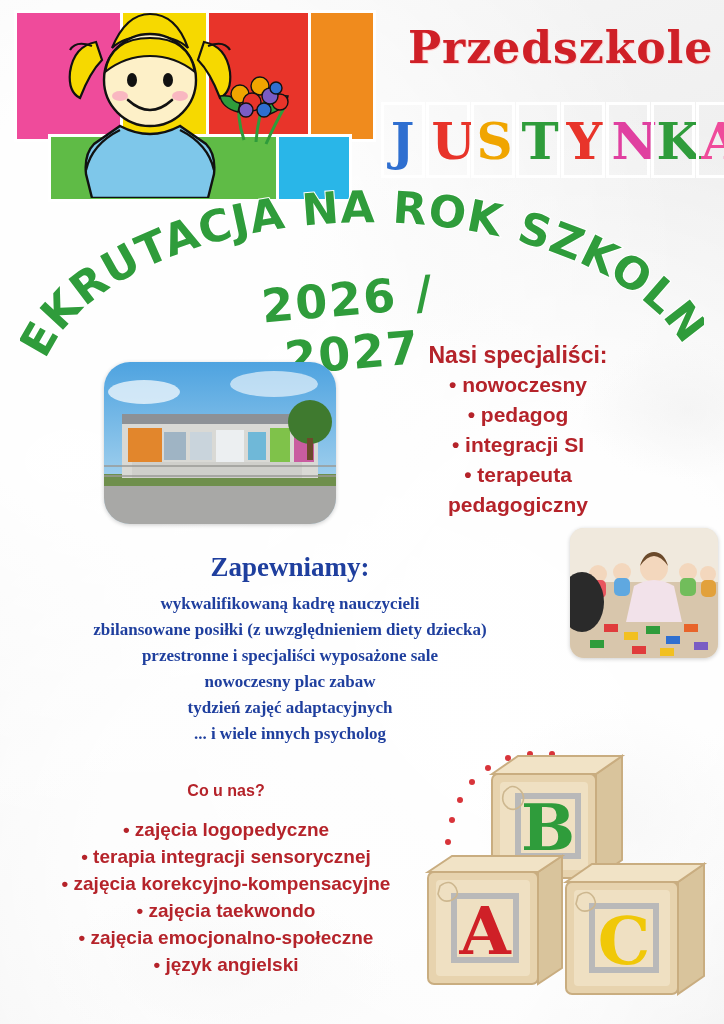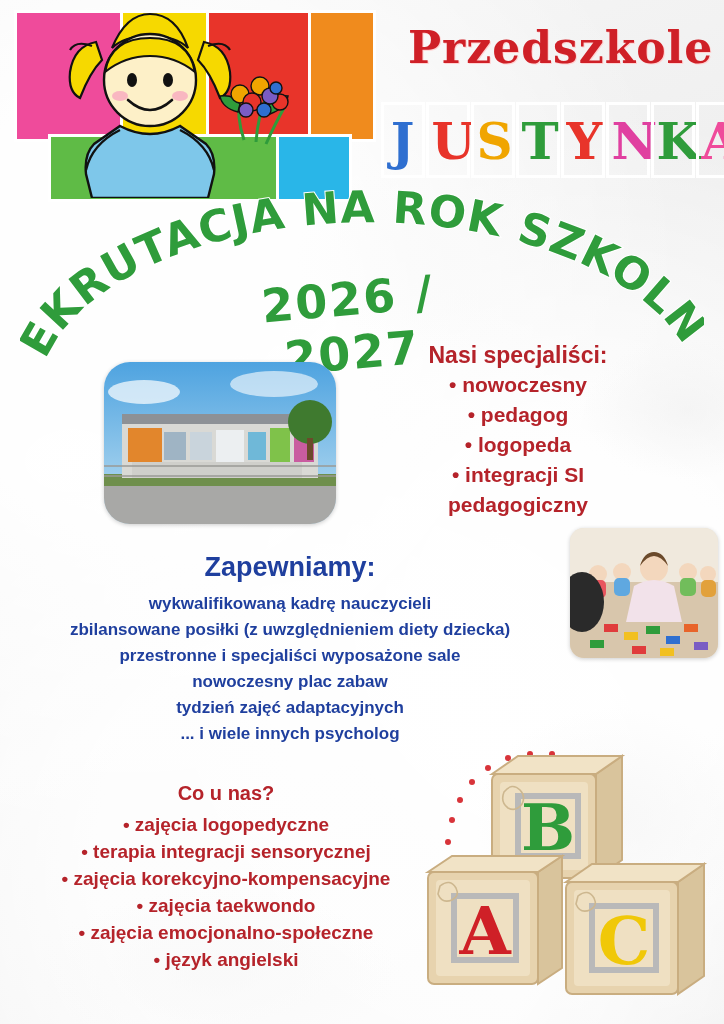--- a/index.html
+++ b/index.html
@@ -146,34 +146,35 @@
   .specialists .head { font-size: 23px; }
 
   .zapewniamy {
     position: absolute;
     left: 10px;
     top: 552px;
     width: 560px;
     text-align: center;
     color: #1f3f9e;
     font-weight: bold;
+    font-family: Liberation Serif, serif;
   }
   .zapewniamy .head { font-size: 27px; margin-bottom: 8px; }
   .zapewniamy .line { font-size: 17px; line-height: 26px; }
 
   .conas {
     position: absolute;
     left: 6px;
     top: 782px;
     width: 440px;
     text-align: center;
     color: #b5232a;
     font-weight: bold;
   }
-  .conas .head { font-size: 20px; margin-bottom: 6px; }
+  .conas .head { font-size: 16px; margin-bottom: 16px; }
   .conas .line { font-size: 19px; line-height: 27px; }
 
   
   .blocks { position: absolute; left: 400px; top: 700px; width: 324px; height: 324px; }
 </style>
 </head>
 <body>
 
 <div class="poster">
   <div class="texture"></div>
@@ -293,22 +294,22 @@
 
       <circle cx="206" cy="60" r="22" fill="#3f7a2f"></circle>
       <rect x="203" y="76" width="6" height="22" fill="#6b4a2b"></rect>
     </svg>
   </div>
 
   <div class="specialists">
     <div class="head">Nasi specjaliści:</div>
     <div>• nowoczesny</div>
     <div>• pedagog</div>
-    <div>•  logopeda</div>
     <div>• integracji SI</div>
+    <div>• terapeuta</div>
     <div>pedagogiczny</div>
   </div>
 
   <div class="photo photo-kids">
     <svg viewBox="0 0 148 130" width="148" height="130">
       <rect width="148" height="130" fill="#e6dccd"></rect>
       <rect y="0" width="148" height="54" fill="#f0e9dd"></rect>
       <rect y="54" width="148" height="76" fill="#d8c6ac"></rect>
 
       <g>

